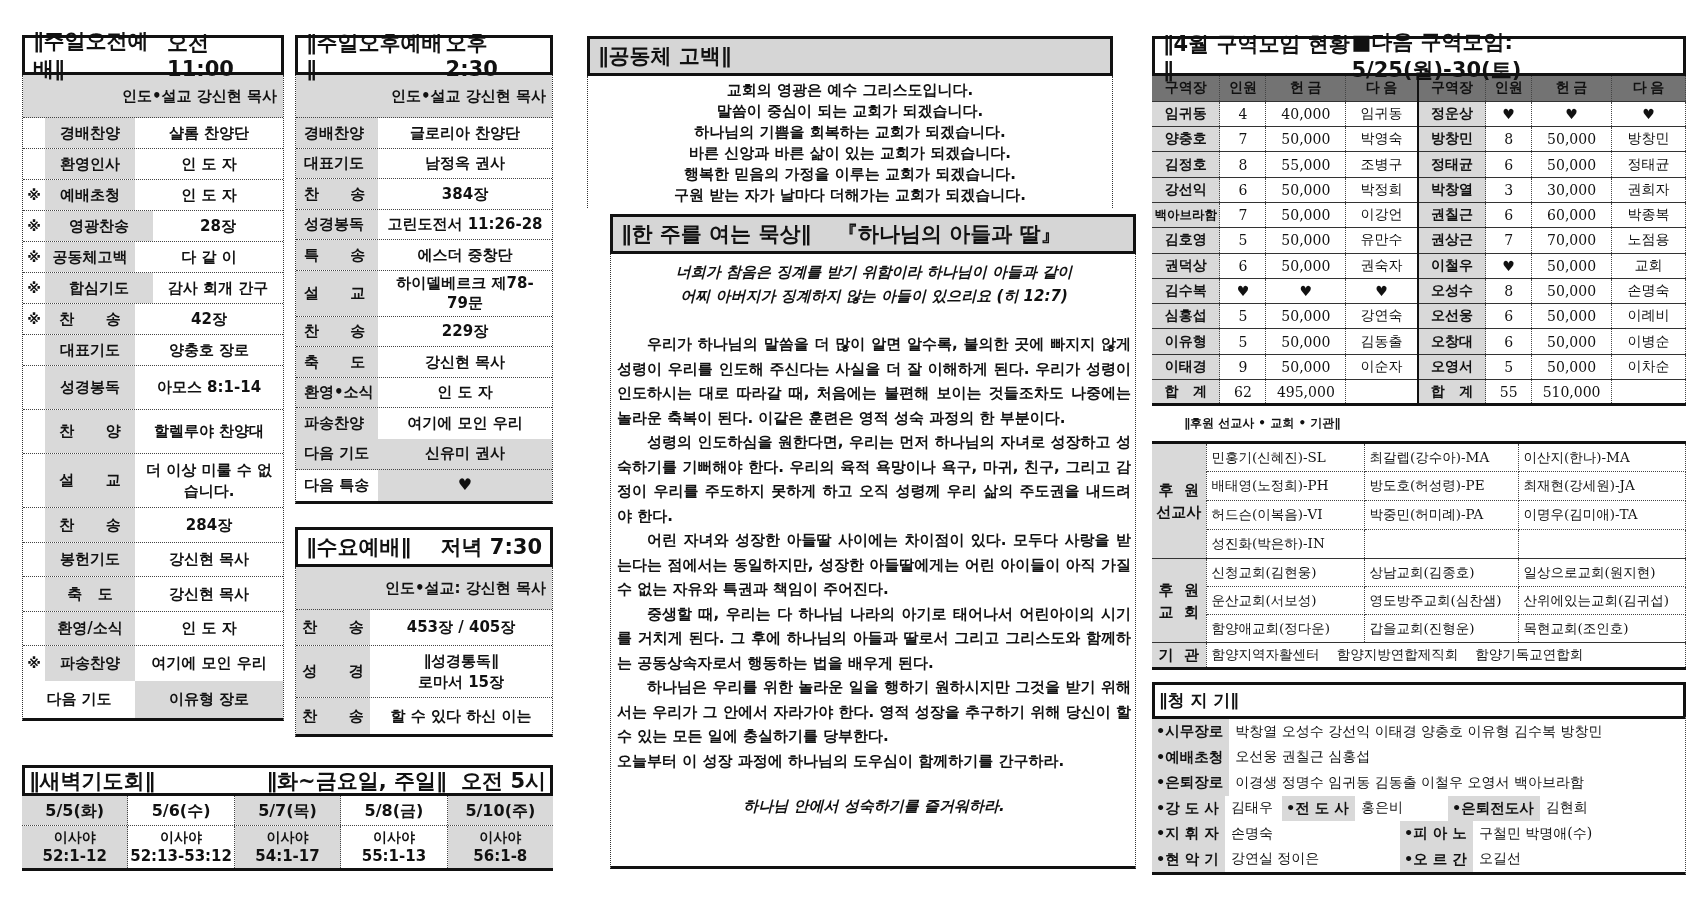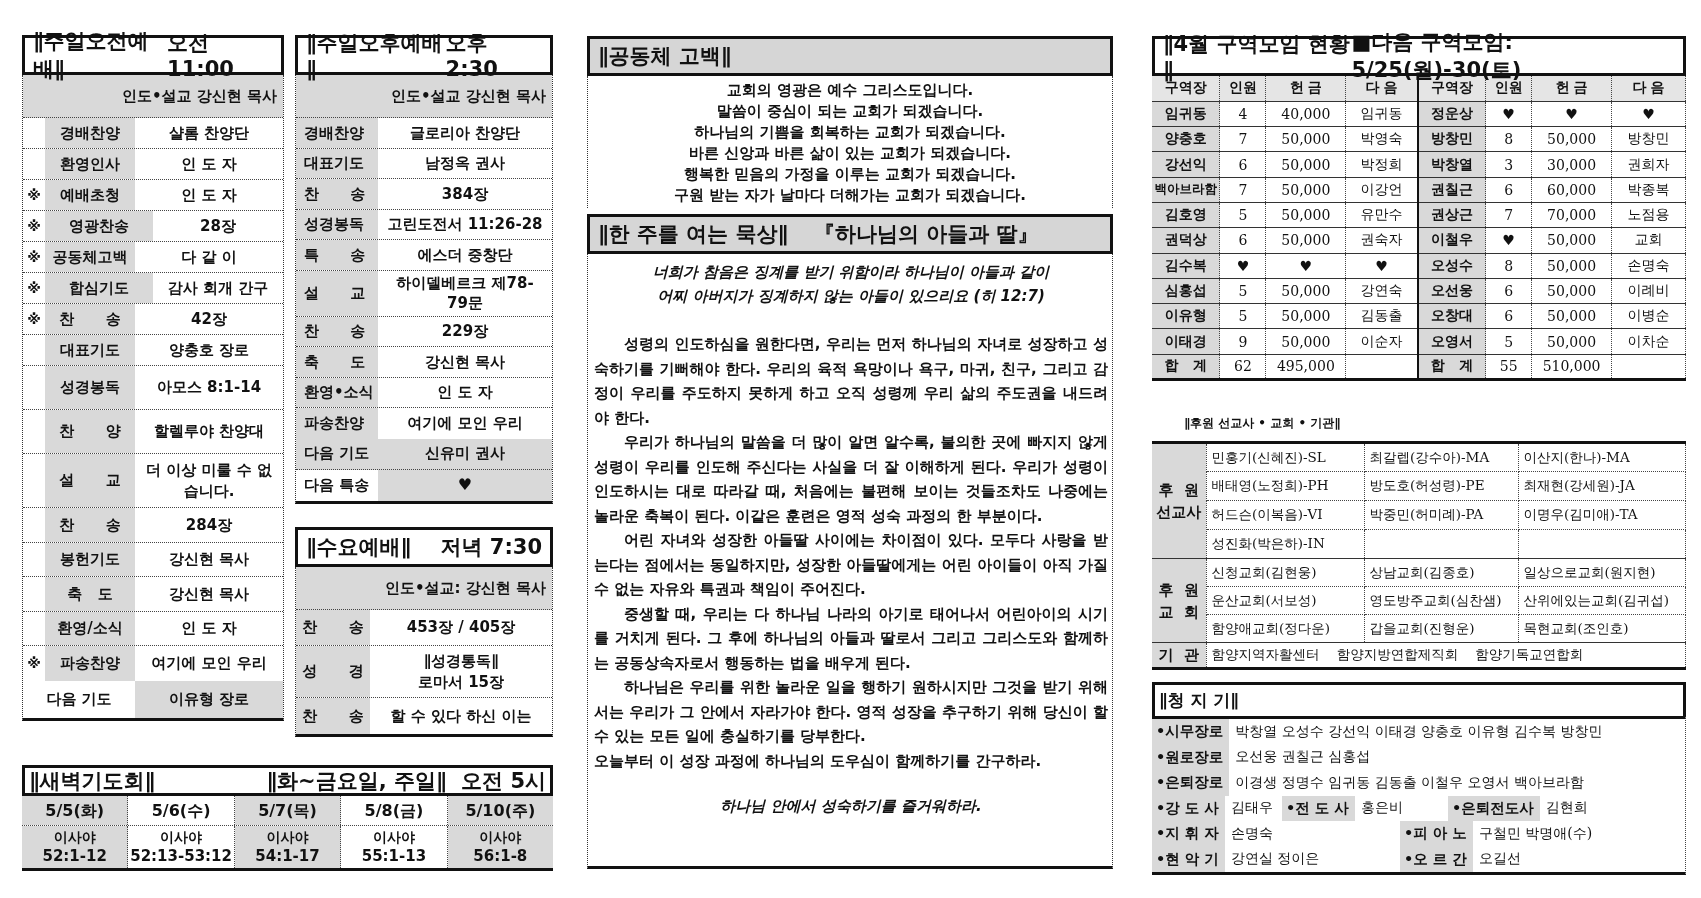--- a/index.html
+++ b/index.html
@@ -27,21 +27,21 @@
   .confession p { text-align: center; font-weight: bold; font-size: 15px; line-height: 21px; }
   .med-verse p { text-align: center; font-style: italic; font-weight: bold; font-size: 15px; line-height: 24px; }
   .med-body p { font-weight: bold; font-size: 15px; line-height: 24.5px; text-align: justify; text-indent: 2em; }
   .med-body p.noind { text-indent: 0; }
   .med-close { text-align: center; font-style: italic; font-weight: bold; font-size: 15px; }
 
   
   .dt { border-collapse: collapse; width: 100%; font-size: 14px; }
   .dt td { height: 25.3px; text-align: center; border-right: 1px dotted #444; border-bottom: 1px solid #333; font-family: "DejaVu Serif", serif; }
   .dt td.nm { font-family: "DejaVu Sans", sans-serif; font-weight: bold; background: #d9d9d9; font-size: 14px; }
-  .dt tr.head td { font-family: Liberation Sans, sans-serif; font-weight: bold; background: #e5e5e5; }
+  .dt tr.head td { font-family: Liberation Serif, serif; font-weight: bold; background: #737373; }
   .dt td.sep { border-right: 2px solid #111; }
 
   .sp { border-collapse: collapse; width: 100%; font-size: 13.5px; }
   .sp td { border-bottom: 1px dotted #444; border-right: 1px dotted #444; padding-left: 5px; height: 29px; font-family: "DejaVu Serif", serif; }
   .sp td.cat { background: #d9d9d9; font-family: "DejaVu Sans", sans-serif; font-weight: bold; text-align: center; padding: 0; font-size: 15px; line-height: 22px; }
   .sp tr.grp td { border-bottom: 1px solid #333; }
 
   .officers div.r { display: flex; align-items: center; height: 25.5px; font-size: 14px; }
   .officers .k { background: #d9d9d9; font-weight: bold; padding: 0 6px 0 4px; height: 100%; display: flex; align-items: center; font-size: 14.5px; white-space: nowrap; }
   .officers .v { font-family: "DejaVu Serif", serif; padding: 0 6px; white-space: nowrap; }
@@ -281,33 +281,33 @@
   <div class="center-box confession" style="border-bottom:none; padding:4px 0 2px;" id="confession-lines">
       <p>교회의 영광은 예수 그리스도입니다.</p>
       <p>말씀이 중심이 되는 교회가 되겠습니다.</p>
       <p>하나님의 기쁨을 회복하는 교회가 되겠습니다.</p>
       <p>바른 신앙과 바른 삶이 있는 교회가 되겠습니다.</p>
       <p>행복한 믿음의 가정을 이루는 교회가 되겠습니다.</p>
       <p>구원 받는 자가 날마다 더해가는 교회가 되겠습니다.</p>
     </div>
 </div>
 
-<div class="abs" style="left:587px; top:214px; width:526px;">
+<div class="abs" style="left:610px; top:214px; width:526px;">
   <div class="hdr gray" style="height:40px; justify-content:flex-start; gap:26px;">
     <span>∥한 주를 여는 묵상∥</span>
     <span>『하나님의 아들과 딸』</span>
   </div>
   <div class="center-box" style="height:615px; padding:6px 4px 0 6px;">
     <div class="med-verse" id="med-verse">
         <p>너희가 참음은 징계를 받기 위함이라 하나님이 아들과 같이</p>
         <p>어찌 아버지가 징계하지 않는 아들이 있으리요 (히 12:7)</p>
       </div>
     <div class="med-body" id="med-paras" style="margin-top:24px;">
+        <p>우리가 하나님의 말씀을 더 많이 알면 알수록, 불의한 곳에 빠지지 않게 성령이 우리를 인도해 주신다는 사실을 더 잘 이해하게 된다. 우리가 성령이 인도하시는 대로 따라갈 때, 처음에는 불편해 보이는 것들조차도 나중에는 놀라운 축복이 된다. 이같은 훈련은 영적 성숙 과정의 한 부분이다.</p>
         <p>성령의 인도하심을 원한다면, 우리는 먼저 하나님의 자녀로 성장하고 성숙하기를 기뻐해야 한다. 우리의 육적 욕망이나 욕구, 마귀, 친구, 그리고 감정이 우리를 주도하지 못하게 하고 오직 성령께 우리 삶의 주도권을 내드려야 한다.</p>
-        <p>우리가 하나님의 말씀을 더 많이 알면 알수록, 불의한 곳에 빠지지 않게 성령이 우리를 인도해 주신다는 사실을 더 잘 이해하게 된다. 우리가 성령이 인도하시는 대로 따라갈 때, 처음에는 불편해 보이는 것들조차도 나중에는 놀라운 축복이 된다. 이같은 훈련은 영적 성숙 과정의 한 부분이다.</p>
         <p>어린 자녀와 성장한 아들딸 사이에는 차이점이 있다. 모두다 사랑을 받는다는 점에서는 동일하지만, 성장한 아들딸에게는 어린 아이들이 아직 가질 수 없는 자유와 특권과 책임이 주어진다.</p>
         <p>중생할 때, 우리는 다 하나님 나라의 아기로 태어나서 어린아이의 시기를 거치게 된다. 그 후에 하나님의 아들과 딸로서 그리고 그리스도와 함께하는 공동상속자로서 행동하는 법을 배우게 된다.</p>
         <p>하나님은 우리를 위한 놀라운 일을 행하기 원하시지만 그것을 받기 위해서는 우리가 그 안에서 자라가야 한다. 영적 성장을 추구하기 위해 당신이 할 수 있는 모든 일에 충실하기를 당부한다.</p>
       </div>
     <div class="med-body">
         <p class="noind">오늘부터 이 성장 과정에 하나님의 도우심이 함께하기를 간구하라.</p>
       </div>
     <div class="med-close" style="margin-top:24px;">하나님 안에서 성숙하기를 즐거워하라.</div>
   </div>
 </div>
@@ -353,20 +353,30 @@
           <td class="nm" style="">양충호</td>
           <td style="">7</td>
           <td style="">50,000</td>
           <td class="sep" style="">박영숙</td>
           <td class="nm" style="">방창민</td>
           <td style="">8</td>
           <td style="">50,000</td>
           <td style="">방창민</td>
         </tr>
         <tr>
+          <td class="nm" style="">김정호</td>
+          <td style="">8</td>
+          <td style="">55,000</td>
+          <td class="sep" style="">조병구</td>
+          <td class="nm" style="">정태균</td>
+          <td style="">6</td>
+          <td style="">50,000</td>
+          <td style="">정태균</td>
+        </tr>
+        <tr>
           <td class="nm" style="">강선익</td>
           <td style="">6</td>
           <td style="">50,000</td>
           <td class="sep" style="">박정희</td>
           <td class="nm" style="">박창열</td>
           <td style="">3</td>
           <td style="">30,000</td>
           <td style="">권희자</td>
         </tr>
         <tr>
@@ -518,21 +528,21 @@
   <div style="height:34px; display:flex; align-items:center; font-weight:bold; font-size:17px; padding-left:4px; border:3px solid #111; border-bottom:none;">∥청 지 기∥</div>
   <div class="officers" id="officers-body" style="border-top:3px solid #111; border-bottom:3px solid #111; border-right:1px dotted #444;">
       <div class="r" style="position:relative;">
         <div style="display:flex; align-items:center; height:100%;">
           <span class="k">•시무장로</span>
           <span class="v">박창열 오성수 강선익 이태경 양충호 이유형 김수복 방창민</span>
         </div>
       </div>
       <div class="r" style="position:relative;">
         <div style="display:flex; align-items:center; height:100%;">
-          <span class="k">•원로장로</span>
+          <span class="k">•예배초청</span>
           <span class="v">오선웅 권칠근 심홍섭</span>
         </div>
       </div>
       <div class="r" style="position:relative;">
         <div style="display:flex; align-items:center; height:100%;">
           <span class="k">•은퇴장로</span>
           <span class="v">이경생 정명수 임귀동 김동출 이철우 오영서 백아브라함</span>
         </div>
       </div>
       <div class="r" style="position:relative;">

